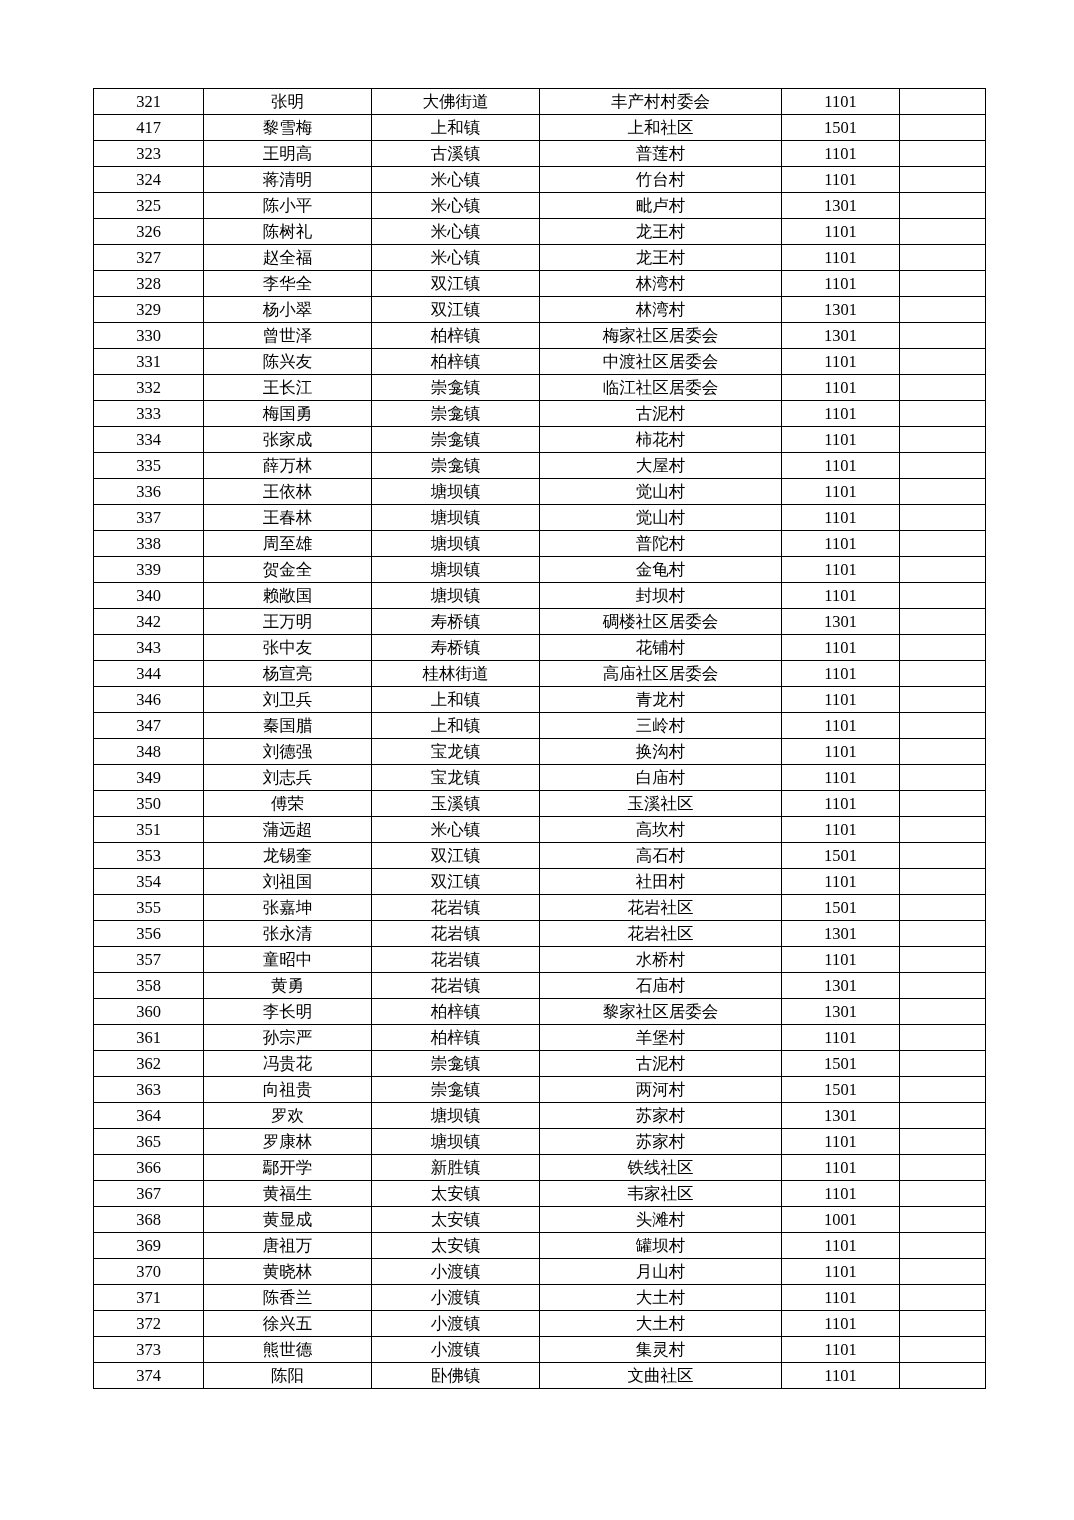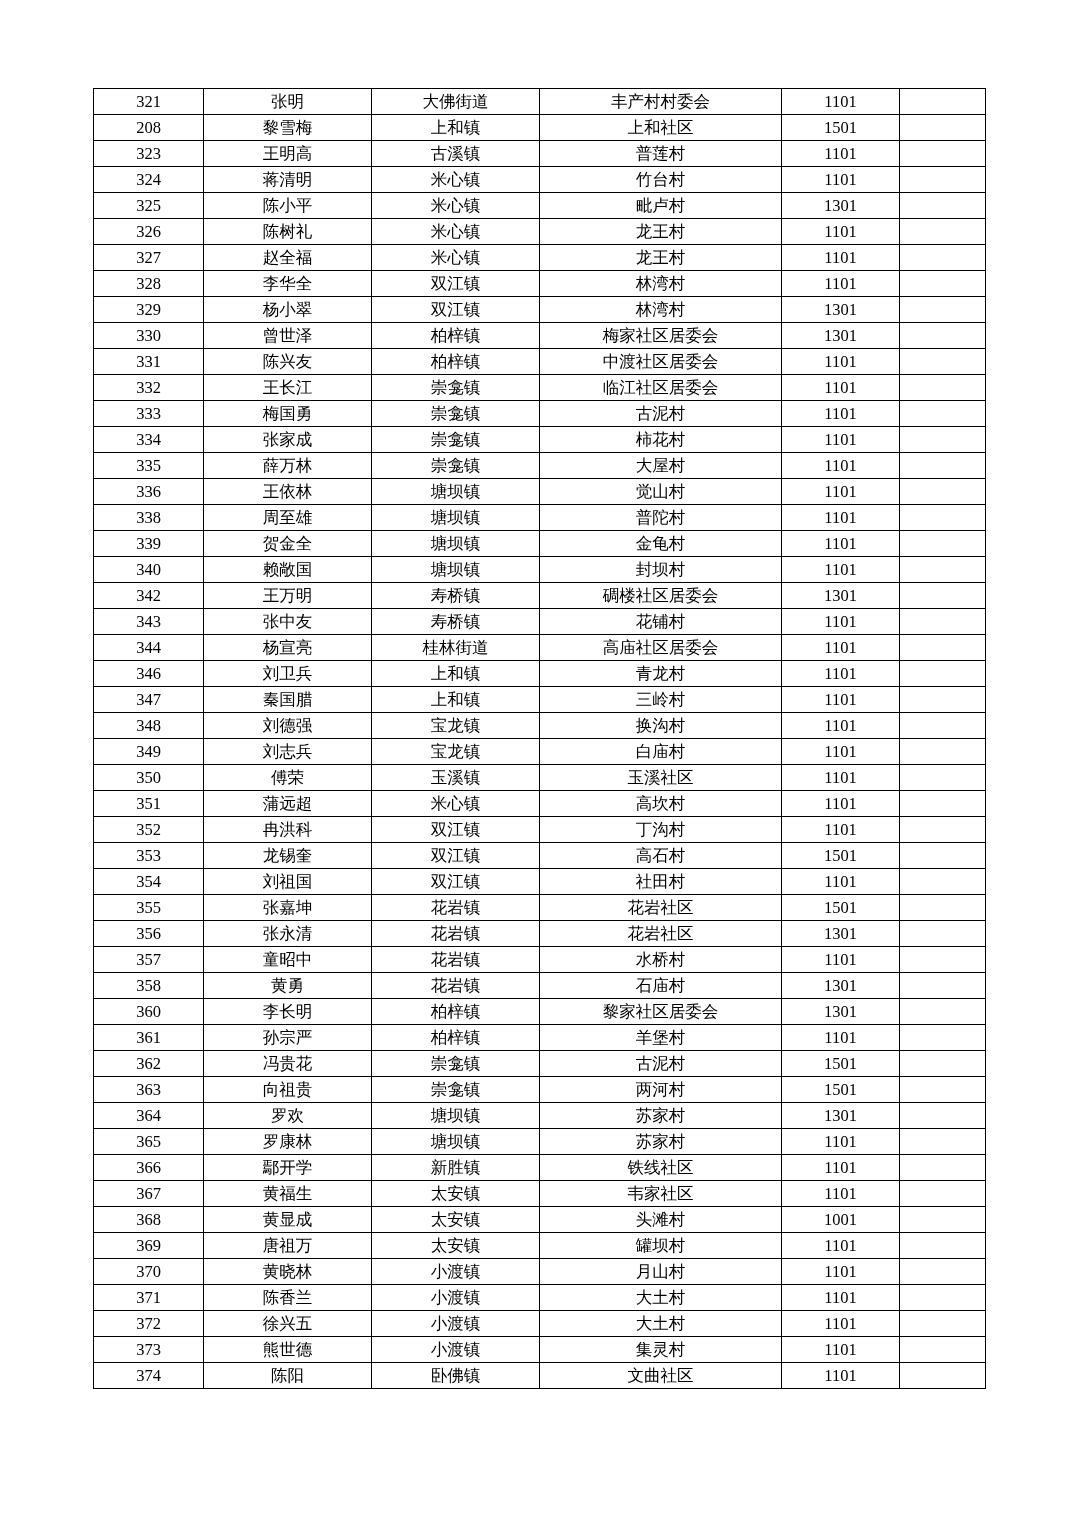--- a/index.html
+++ b/index.html
@@ -61,21 +61,21 @@
     <tbody>
         <tr>
           <td>321</td>
           <td>张明</td>
           <td>大佛街道</td>
           <td>丰产村村委会</td>
           <td>1101</td>
           <td></td>
         </tr>
         <tr>
-          <td>208</td>
+          <td>417</td>
           <td>黎雪梅</td>
           <td>上和镇</td>
           <td>上和社区</td>
           <td>1501</td>
           <td></td>
         </tr>
         <tr>
           <td>323</td>
           <td>王明高</td>
           <td>古溪镇</td>
@@ -181,20 +181,28 @@
         </tr>
         <tr>
           <td>336</td>
           <td>王依林</td>
           <td>塘坝镇</td>
           <td>觉山村</td>
           <td>1101</td>
           <td></td>
         </tr>
         <tr>
+          <td>337</td>
+          <td>王春林</td>
+          <td>塘坝镇</td>
+          <td>觉山村</td>
+          <td>1101</td>
+          <td></td>
+        </tr>
+        <tr>
           <td>338</td>
           <td>周至雄</td>
           <td>塘坝镇</td>
           <td>普陀村</td>
           <td>1101</td>
           <td></td>
         </tr>
         <tr>
           <td>339</td>
           <td>贺金全</td>
@@ -273,28 +281,20 @@
           <td>玉溪镇</td>
           <td>玉溪社区</td>
           <td>1101</td>
           <td></td>
         </tr>
         <tr>
           <td>351</td>
           <td>蒲远超</td>
           <td>米心镇</td>
           <td>高坎村</td>
-          <td>1101</td>
-          <td></td>
-        </tr>
-        <tr>
-          <td>352</td>
-          <td>冉洪科</td>
-          <td>双江镇</td>
-          <td>丁沟村</td>
           <td>1101</td>
           <td></td>
         </tr>
         <tr>
           <td>353</td>
           <td>龙锡奎</td>
           <td>双江镇</td>
           <td>高石村</td>
           <td>1501</td>
           <td></td>

